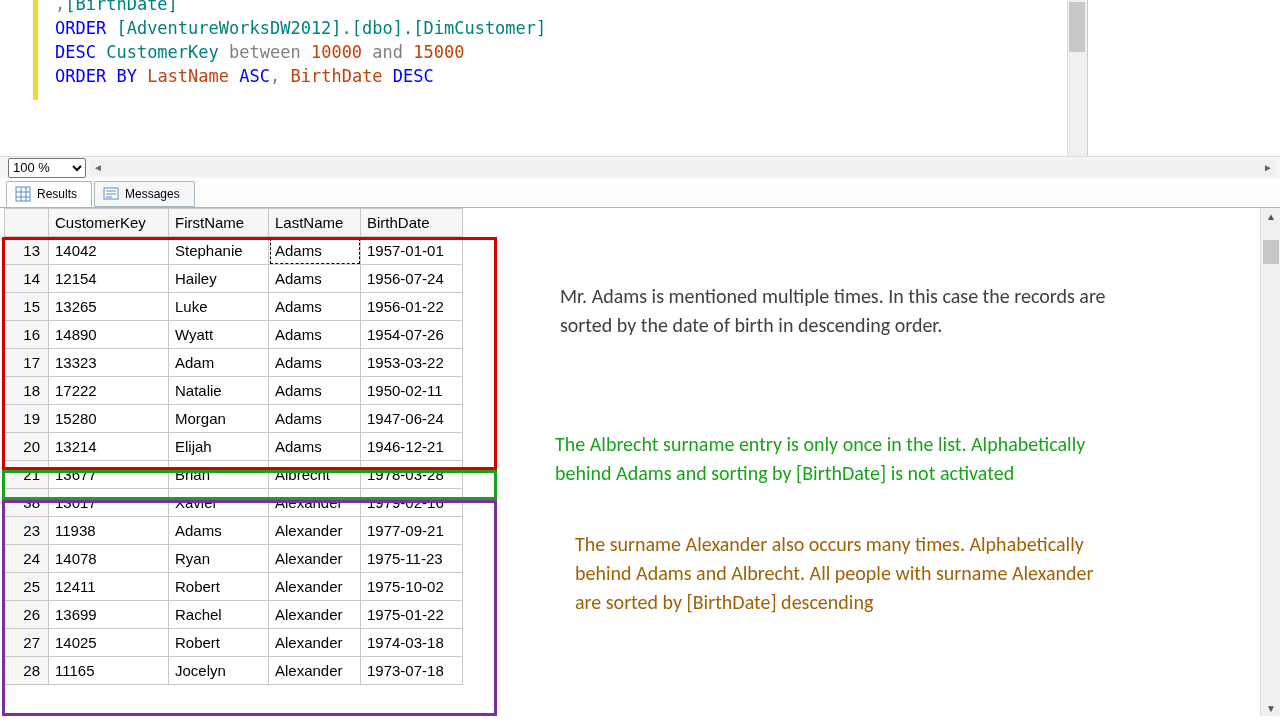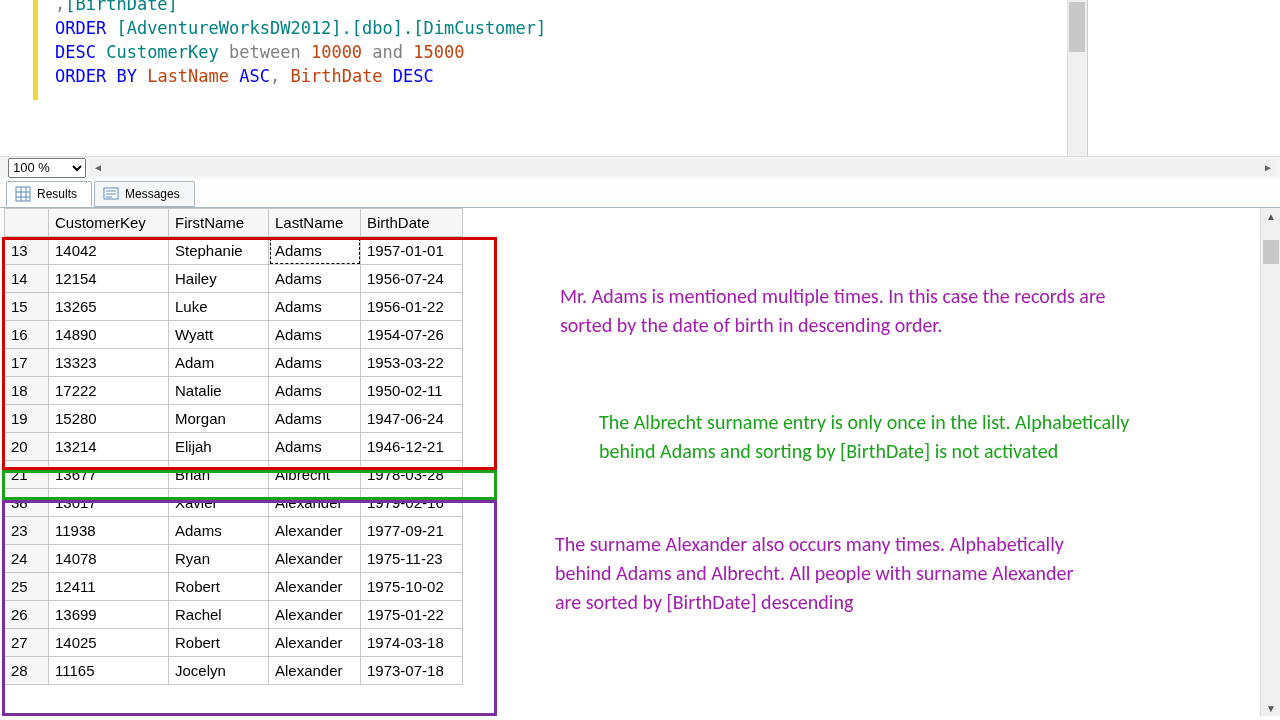--- a/index.html
+++ b/index.html
@@ -158,20 +158,21 @@
     text-align: left;
     height: 28px;
     white-space: nowrap;
   }
   table.grid th {
     background: #f7f7f7;
     font-weight: normal;
   }
   table.grid td.rownum {
     background: #f7f7f7;
+    text-align: right;
     padding-right: 8px;
     width: 44px;
   }
   table.grid th.corner { width: 44px; }
   .col-ck { width: 120px; }
   .col-fn { width: 100px; }
   .col-ln { width: 92px; }
   .col-bd { width: 102px; }
   .sel-cell { outline: 1px dashed #000; outline-offset: -2px; }
 
@@ -179,23 +180,23 @@
   .hl-green  { position:absolute; border:3px solid #1aa31a; pointer-events:none; }
   .hl-purple { position:absolute; border:3px solid #7a2fa0; pointer-events:none; }
 
   .annot {
     position: absolute;
     font-family: Calibri, "Segoe UI", sans-serif;
     font-size: 20px;
     line-height: 1.45;
     max-width: 560px;
   }
-  .annot.red    { color: #a21caf; }
+  .annot.red    { color: #404040; }
   .annot.green  { color: #1aa31a; }
-  .annot.purple { color: #a21caf; }
+  .annot.purple { color: #a16207; margin-left: 20px; }
 </style>
 </head>
 <body>
 
 <div class="editor-area">
   <div class="gutter"></div>
   <div class="code">
     <div>
       <span class="op">      ,</span><span class="id">[BirthDate]</span>
     </div>
@@ -375,21 +376,21 @@
           <td class="col-bd">1973-07-18</td>
         </tr>
       </tbody>
   </table>
 
   <div class="hl-red" style="left:2px; top:29px;  width:495px; height:233px;"></div>
   <div class="hl-green" style="left:2px; top:262px; width:495px; height:30px;"></div>
   <div class="hl-purple" style="left:2px; top:292px; width:495px; height:216px;"></div>
 
   <div class="annot red" style="left:560px; top:74px;">Mr. Adams is mentioned multiple times. In this case the records are sorted by the date of birth in descending order.</div>
-  <div class="annot green" style="left:555px; top:200px; max-width:580px;margin-left:44px;">The Albrecht surname entry is only once in the list. Alphabetically behind Adams and sorting by [BirthDate] is not activated</div>
+  <div class="annot green" style="left:555px; top:222px; max-width:580px;">The Albrecht surname entry is only once in the list. Alphabetically behind Adams and sorting by [BirthDate] is not activated</div>
   <div class="annot purple" style="left:555px; top:322px; max-width:540px;">The surname Alexander also occurs many times. Alphabetically behind Adams and Albrecht. All people with surname Alexander are sorted by [BirthDate] descending</div>
 
   <div class="grid-scroll">
     <span class="up">▲</span>
     <div class="thumb"></div>
     <span class="dn">▼</span>
   </div>
 </div>
 
 </body></html>

